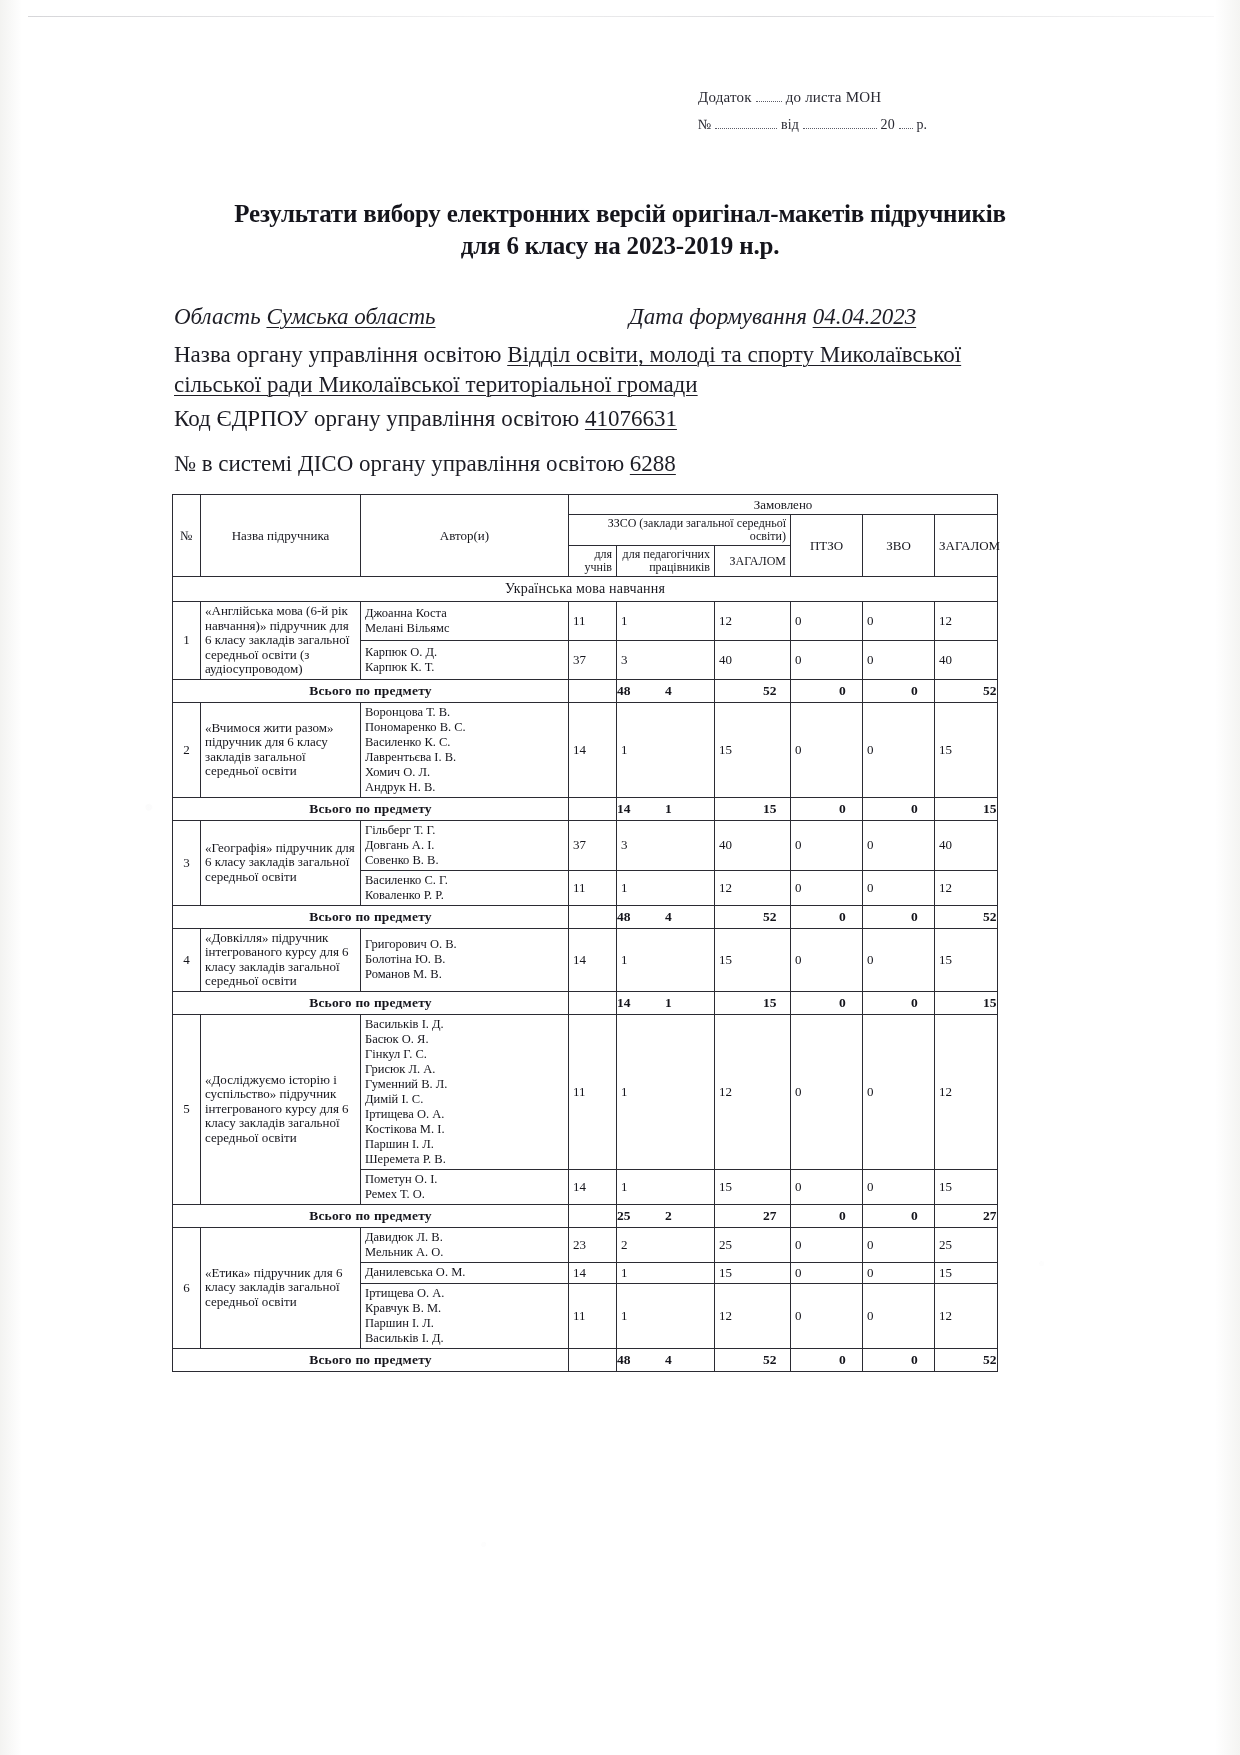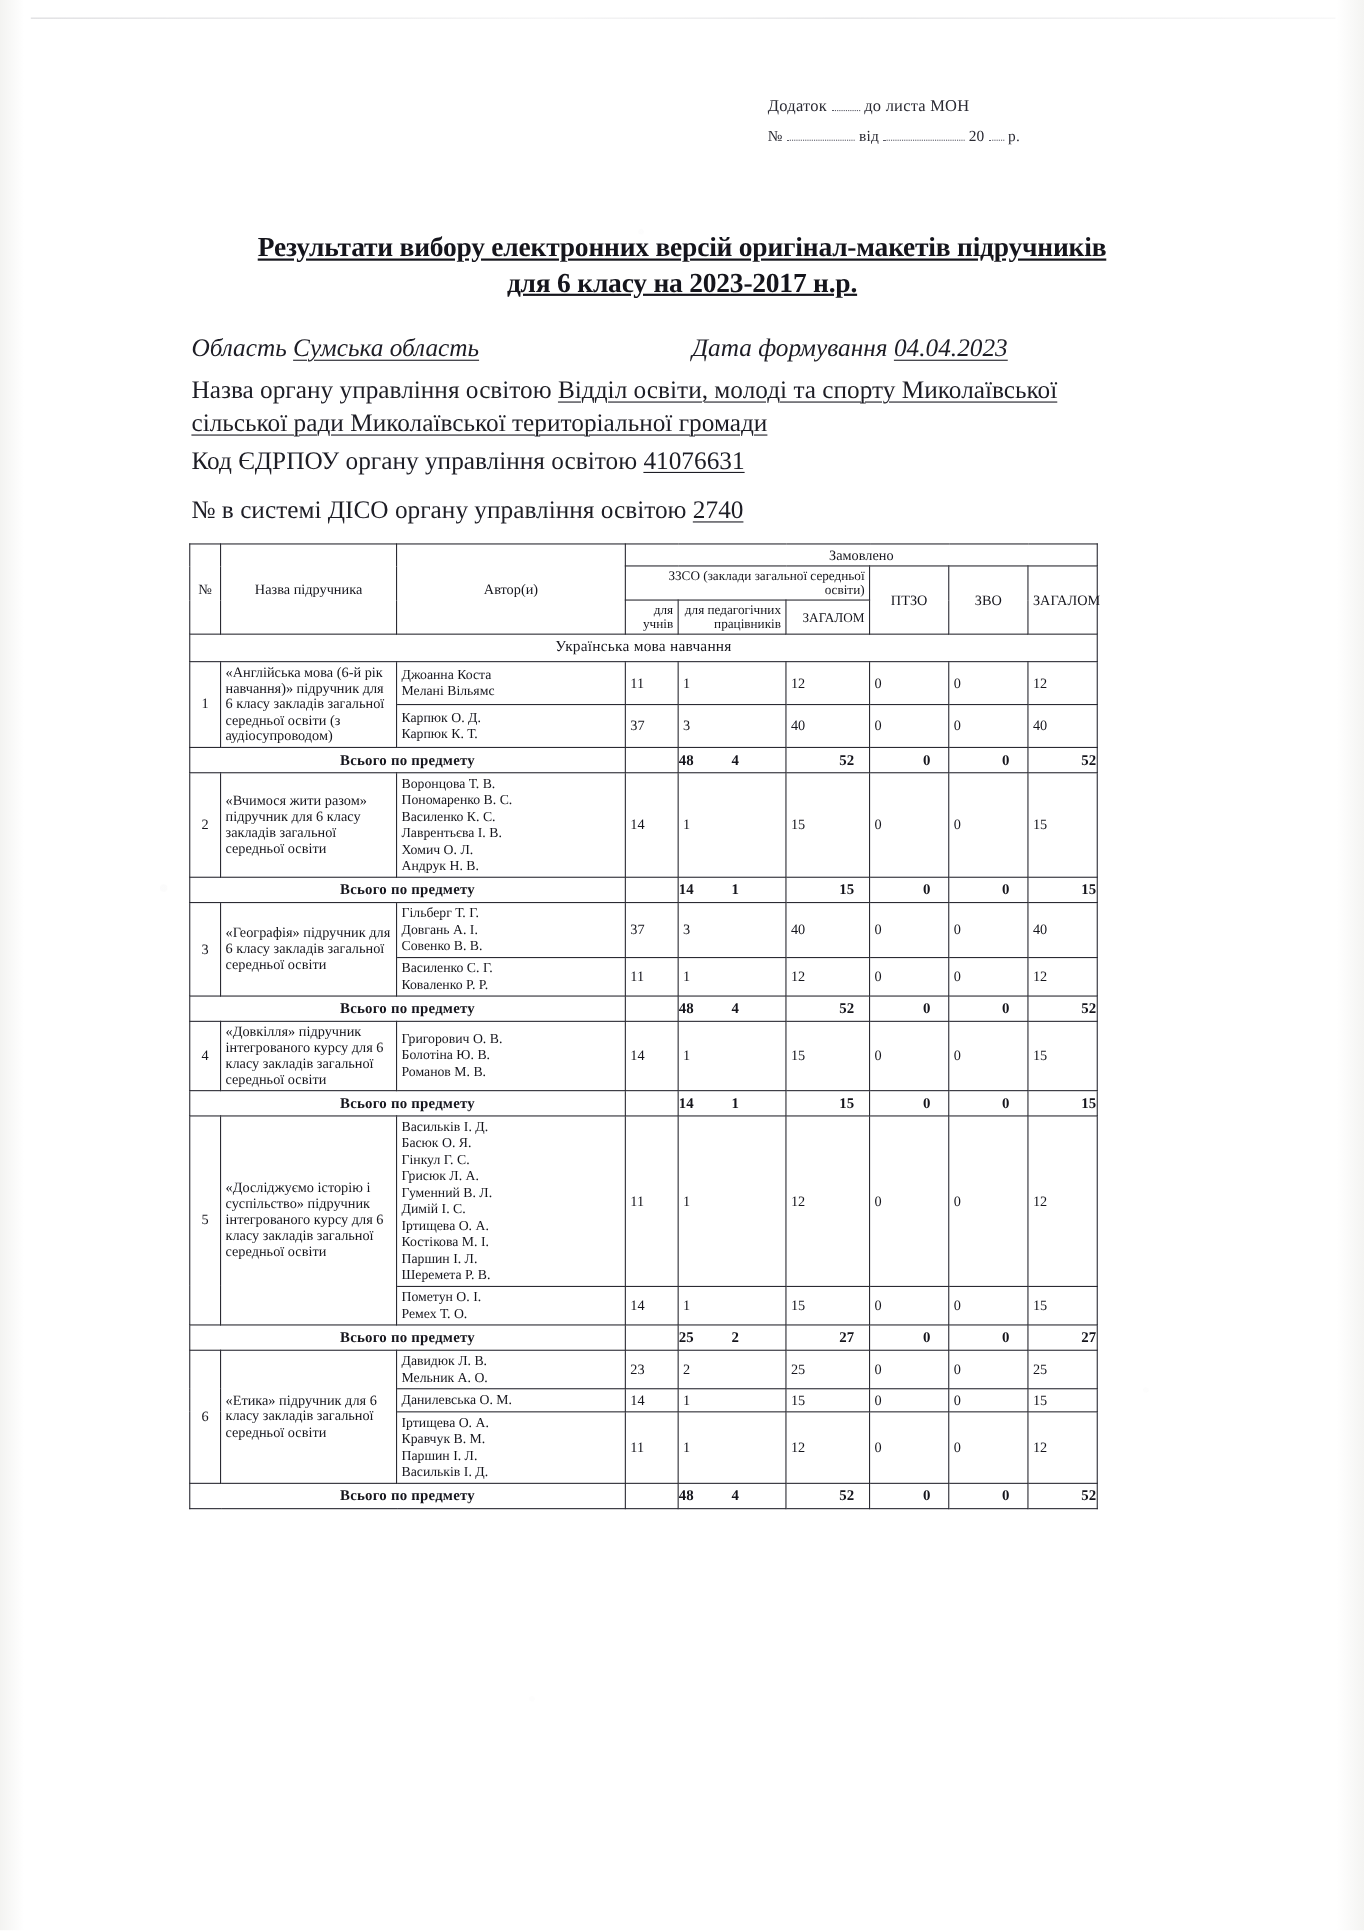--- a/index.html
+++ b/index.html
@@ -68,30 +68,29 @@
     vertical-align: baseline;
   }
   .blank.w-sm { width: 26px; }
   .blank.w-md { width: 62px; }
   .blank.w-lg { width: 74px; }
   .blank.w-xs { width: 14px; }
 
   
   .doc-title {
     position: absolute;
-    top: 210px;
+    top: 198px;
     left: 120px;
     width: 1000px;
     text-align: center;
     font-weight: bold;
     font-size: 25px;
     line-height: 32px;
     letter-spacing: -.2px;
     color: #15151c;
-    text-decoration: underline;
   }
 
   
   .meta {
     position: absolute;
     left: 174px;
     width: 860px;
     font-size: 23px;
     line-height: 30px;
     color: #1d1d25;
@@ -214,21 +213,21 @@
       <span>від</span>
       <span class="blank w-lg"></span>
       <span>20</span>
       <span class="blank w-xs"></span>
       <span>р.</span>
     </div>
   </div>
 
   <div class="doc-title">
     <div>Результати вибору електронних версій оригінал-макетів підручників</div>
-    <div>для 6 класу на 2023-2017 н.р.</div>
+    <div>для 6 класу на 2023-2019 н.р.</div>
   </div>
 
   <div class="meta meta-row1">
     <span>Область</span>
     <span class="u">Сумська область</span>
     <span class="right">
       <span>Дата формування</span>
       <span class="u">04.04.2023</span>
     </span>
   </div>
@@ -238,21 +237,21 @@
     <span class="u">Відділ освіти, молоді та спорту Миколаївської сільської ради Миколаївської територіальної громади</span>
   </div>
 
   <div class="meta meta-row3">
     <span>Код ЄДРПОУ органу управління освітою</span>
     <span class="u">41076631</span>
   </div>
 
   <div class="meta meta-row4">
     <span>№ в системі ДІСО органу управління освітою</span>
-    <span class="u">2740</span>
+    <span class="u">6288</span>
   </div>
 
   <div class="tbl-wrap">
     <table class="main">
       <colgroup>
         <col class="col-no">
           <col class="col-title">
           <col class="col-author">
         <col class="col-pupils">
           <col class="col-teach">

